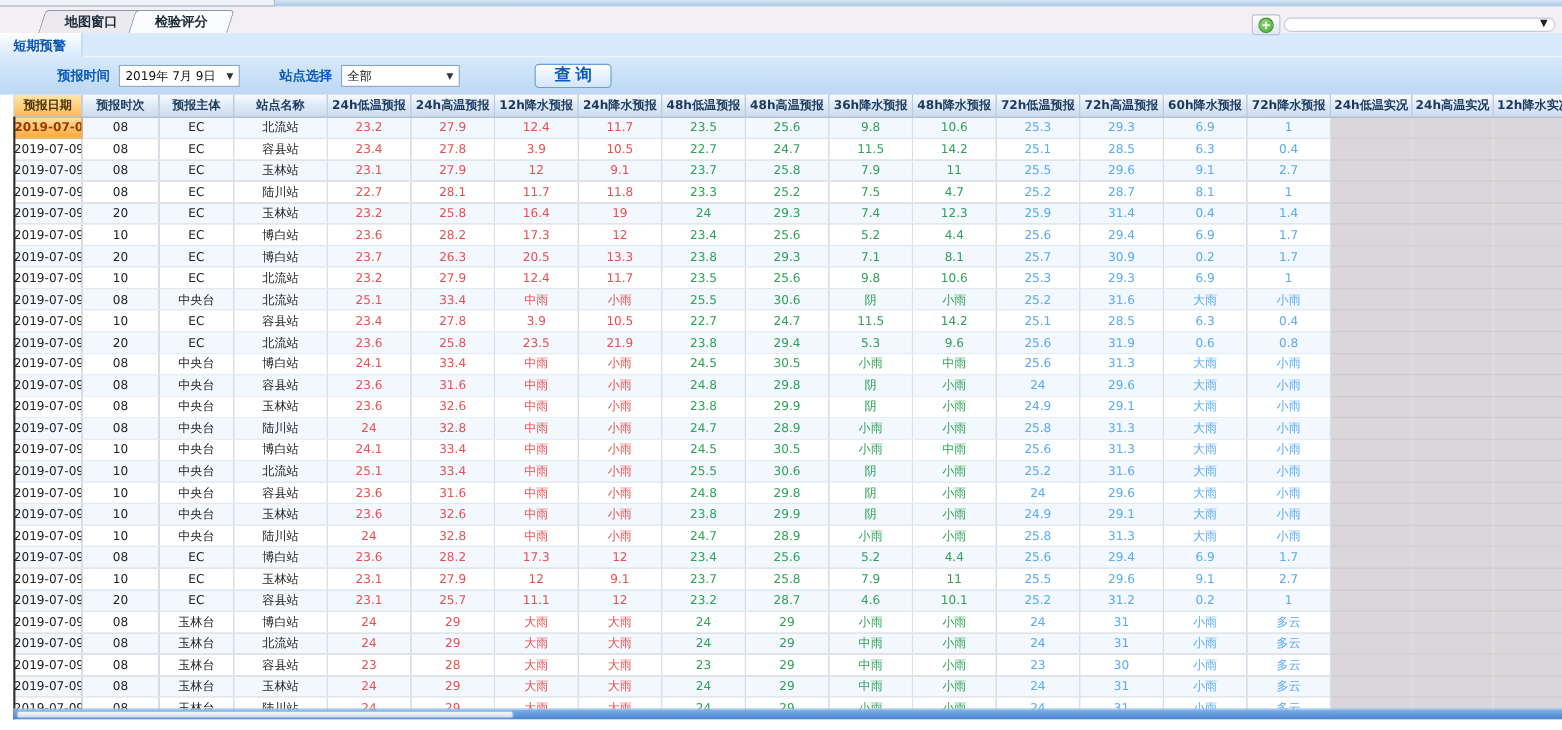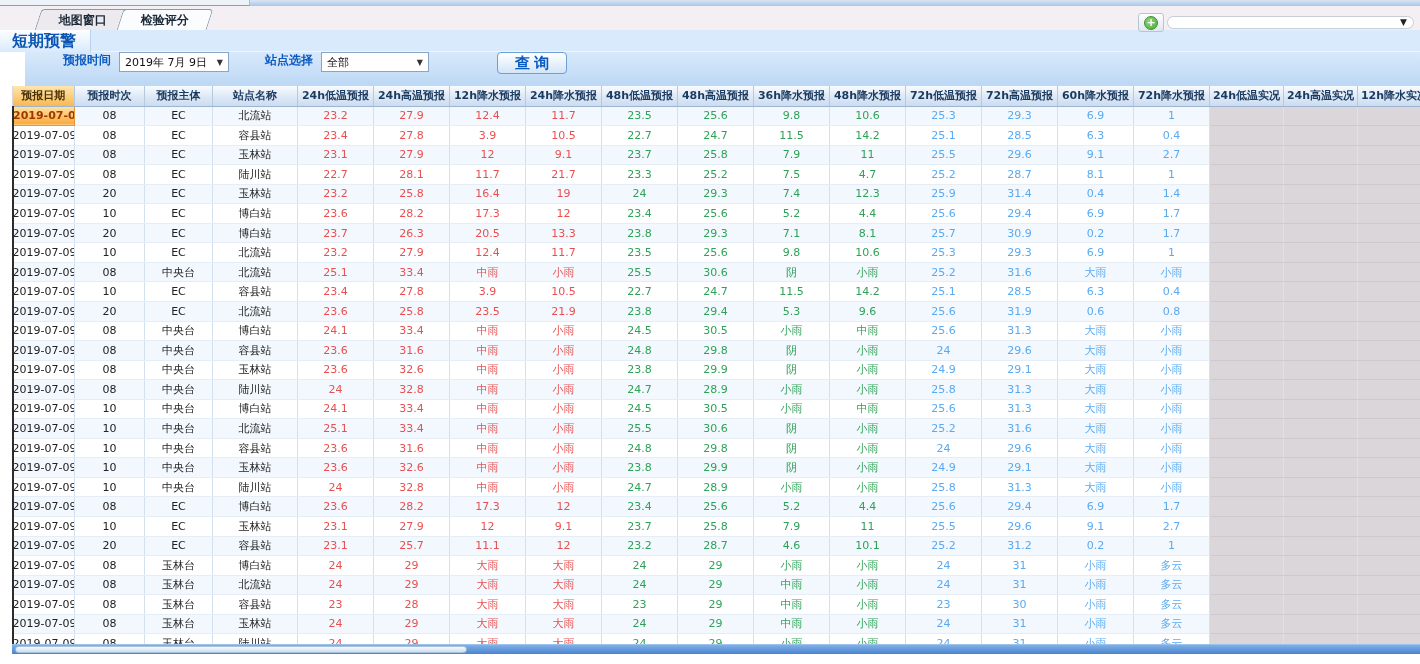--- a/index.html
+++ b/index.html
@@ -25,26 +25,26 @@
   .add-circle { width:14px; height:14px; border-radius:50%;
     background:radial-gradient(circle at 35% 30%, #8fd077, #4fae3a); border:1px solid #3c8f2c;
     color:#fff; font-size:11px; line-height:12px; text-align:center; font-weight:bold; }
   .overflow-combo { width:247px; height:13px; background:#fff; border:1px solid #c4cdd8;
     border-radius:7px; position:relative; }
   .overflow-combo .arr { position:absolute; right:6px; top:0px; font-size:9px; color:#222; }
 
   
   .subtab-bar { height:22px; background:#d9eafd; border-bottom:1px solid #eef5fd; }
   .subtab { display:inline-block; height:22px; padding:0 14px 0 12px; line-height:22px;
-    font-size:16px; font-weight:bold; color:#0a55b4;
+    font-size:12px; font-weight:bold; color:#0a55b4;
     background:linear-gradient(#fdfeff,#d9eafd); border-right:1px solid #b9d1ea; }
 
   
   .toolbar { height:34px; background:linear-gradient(#d8e9fb,#bcd8f4); display:flex;
-    align-items:flex-start; padding-left:38px; font-size:12px; color:#0a5ac0;margin-left:25px; }
+    align-items:center; padding-left:52px; font-size:12px; color:#0a5ac0; }
   .tb-label { font-weight:bold; margin-right:8px; white-space:nowrap; }
   .combo { background:#fff; border:1px solid #87a5c4; height:20px; display:flex; align-items:center;
     padding:0 5px; font-size:11px; color:#111; }
   .combo .arr { font-size:8px; color:#333; margin-left:7px; }
   .combo.date { width:110px; margin-right:36px; justify-content:space-between; }
   .combo.station { width:108px; justify-content:space-between; }
   .query-btn { margin-left:68px; height:22px; padding:0 17px; font-size:15px; font-weight:bold;
     color:#0a5ac0; background:linear-gradient(#ffffff,#d2e5f8); border:1px solid #6a9fd8;
     border-radius:4px; line-height:20px; white-space:nowrap; }
 
@@ -228,21 +228,21 @@
           <td class="c-gray"></td>
         </tr>
         <tr>
           <td>2019-07-09</td>
           <td>08</td>
           <td>EC</td>
           <td>陆川站</td>
           <td class="c-red">22.7</td>
           <td class="c-red">28.1</td>
           <td class="c-red">11.7</td>
-          <td class="c-red">21.7</td>
+          <td class="c-red">11.8</td>
           <td class="c-green">23.3</td>
           <td class="c-green">25.2</td>
           <td class="c-green">7.5</td>
           <td class="c-green">4.7</td>
           <td class="c-blue">25.2</td>
           <td class="c-blue">28.7</td>
           <td class="c-blue">8.1</td>
           <td class="c-blue">1</td>
           <td class="c-gray"></td>
           <td class="c-gray"></td>

